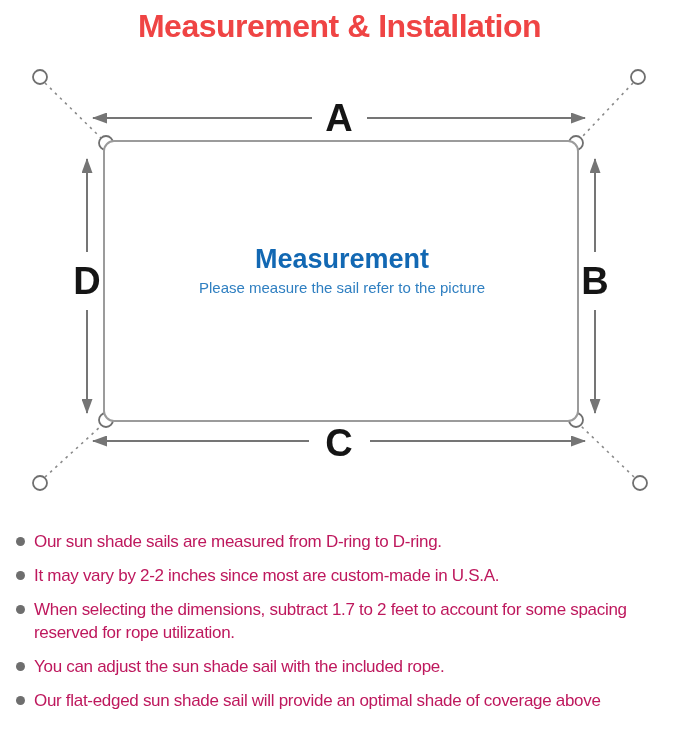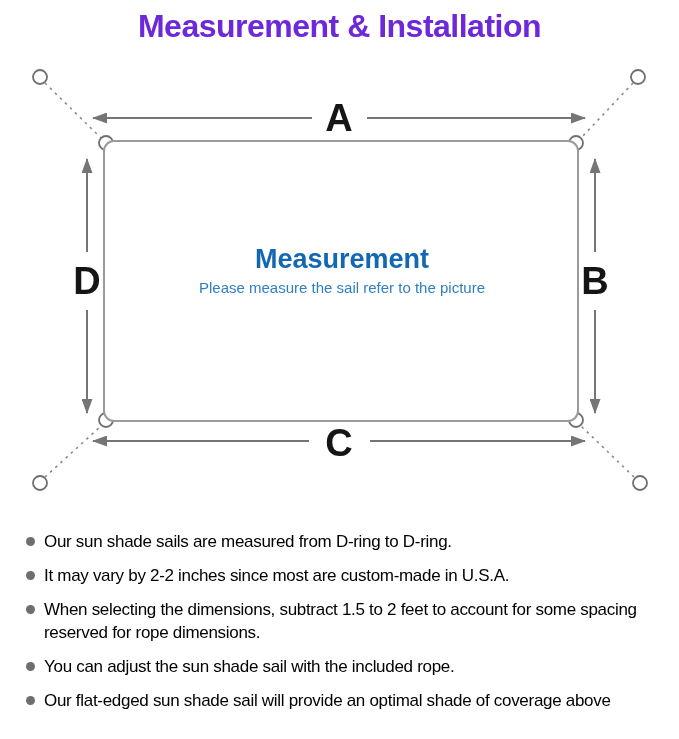--- a/index.html
+++ b/index.html
@@ -7,28 +7,28 @@
     width:679px;height:739px;overflow:hidden;
     font-family:"Liberation Sans",sans-serif;
     -webkit-font-smoothing:antialiased;
   }
   .page{width:679px;height:739px;position:relative;background:#ffffff;}
 
   .title{
     margin:0;padding-top:6px;height:42px;
     text-align:center;
     font-size:32px;font-weight:bold;letter-spacing:-0.5px;
-    color:#6d28d9;line-height:40px;
+    color:#ef4444;line-height:40px;
   }
 
   .diagram-wrap{display:block;margin:7px 0 0 0;}
 
   .notes{
-    list-style:none;margin:20px 0 8px 0;padding:0 6px 0 18px;
-    color:#000000;font-size:17px;letter-spacing:-0.3px;
+    list-style:none;margin:20px 0 8px 0;padding:0 6px 0 8px;
+    color:#be185d;font-size:17px;letter-spacing:-0.3px;
   }
   .notes li{
     position:relative;padding-left:26px;margin-bottom:11px;
     line-height:23px;
   }
   .notes li .dot{
     position:absolute;left:8px;top:7px;width:9px;height:9px;
     border-radius:50%;background:#6e6e6e;
   }
   .notes .line{display:block;white-space:nowrap;line-height:23px;}
@@ -100,22 +100,22 @@
     <li>
       <span class="dot"></span>
       <span class="line">Our sun shade sails are measured from D-ring to D-ring.</span>
     </li>
     <li>
       <span class="dot"></span>
       <span class="line">It may vary by 2-2 inches since most are custom-made in U.S.A.</span>
     </li>
     <li>
       <span class="dot"></span>
-      <span class="line">When selecting the dimensions, subtract 1.5 to 2 feet to account for some spacing</span>
-      <span class="line">reserved for rope dimensions.</span>
+      <span class="line">When selecting the dimensions, subtract 1.7 to 2 feet to account for some spacing</span>
+      <span class="line">reserved for rope utilization.</span>
     </li>
     <li>
       <span class="dot"></span>
       <span class="line">You can adjust the sun shade sail with the included rope.</span>
     </li>
     <li>
       <span class="dot"></span>
       <span class="line">Our flat-edged sun shade sail will provide an optimal shade of coverage above</span>
     </li>
   </ul>

